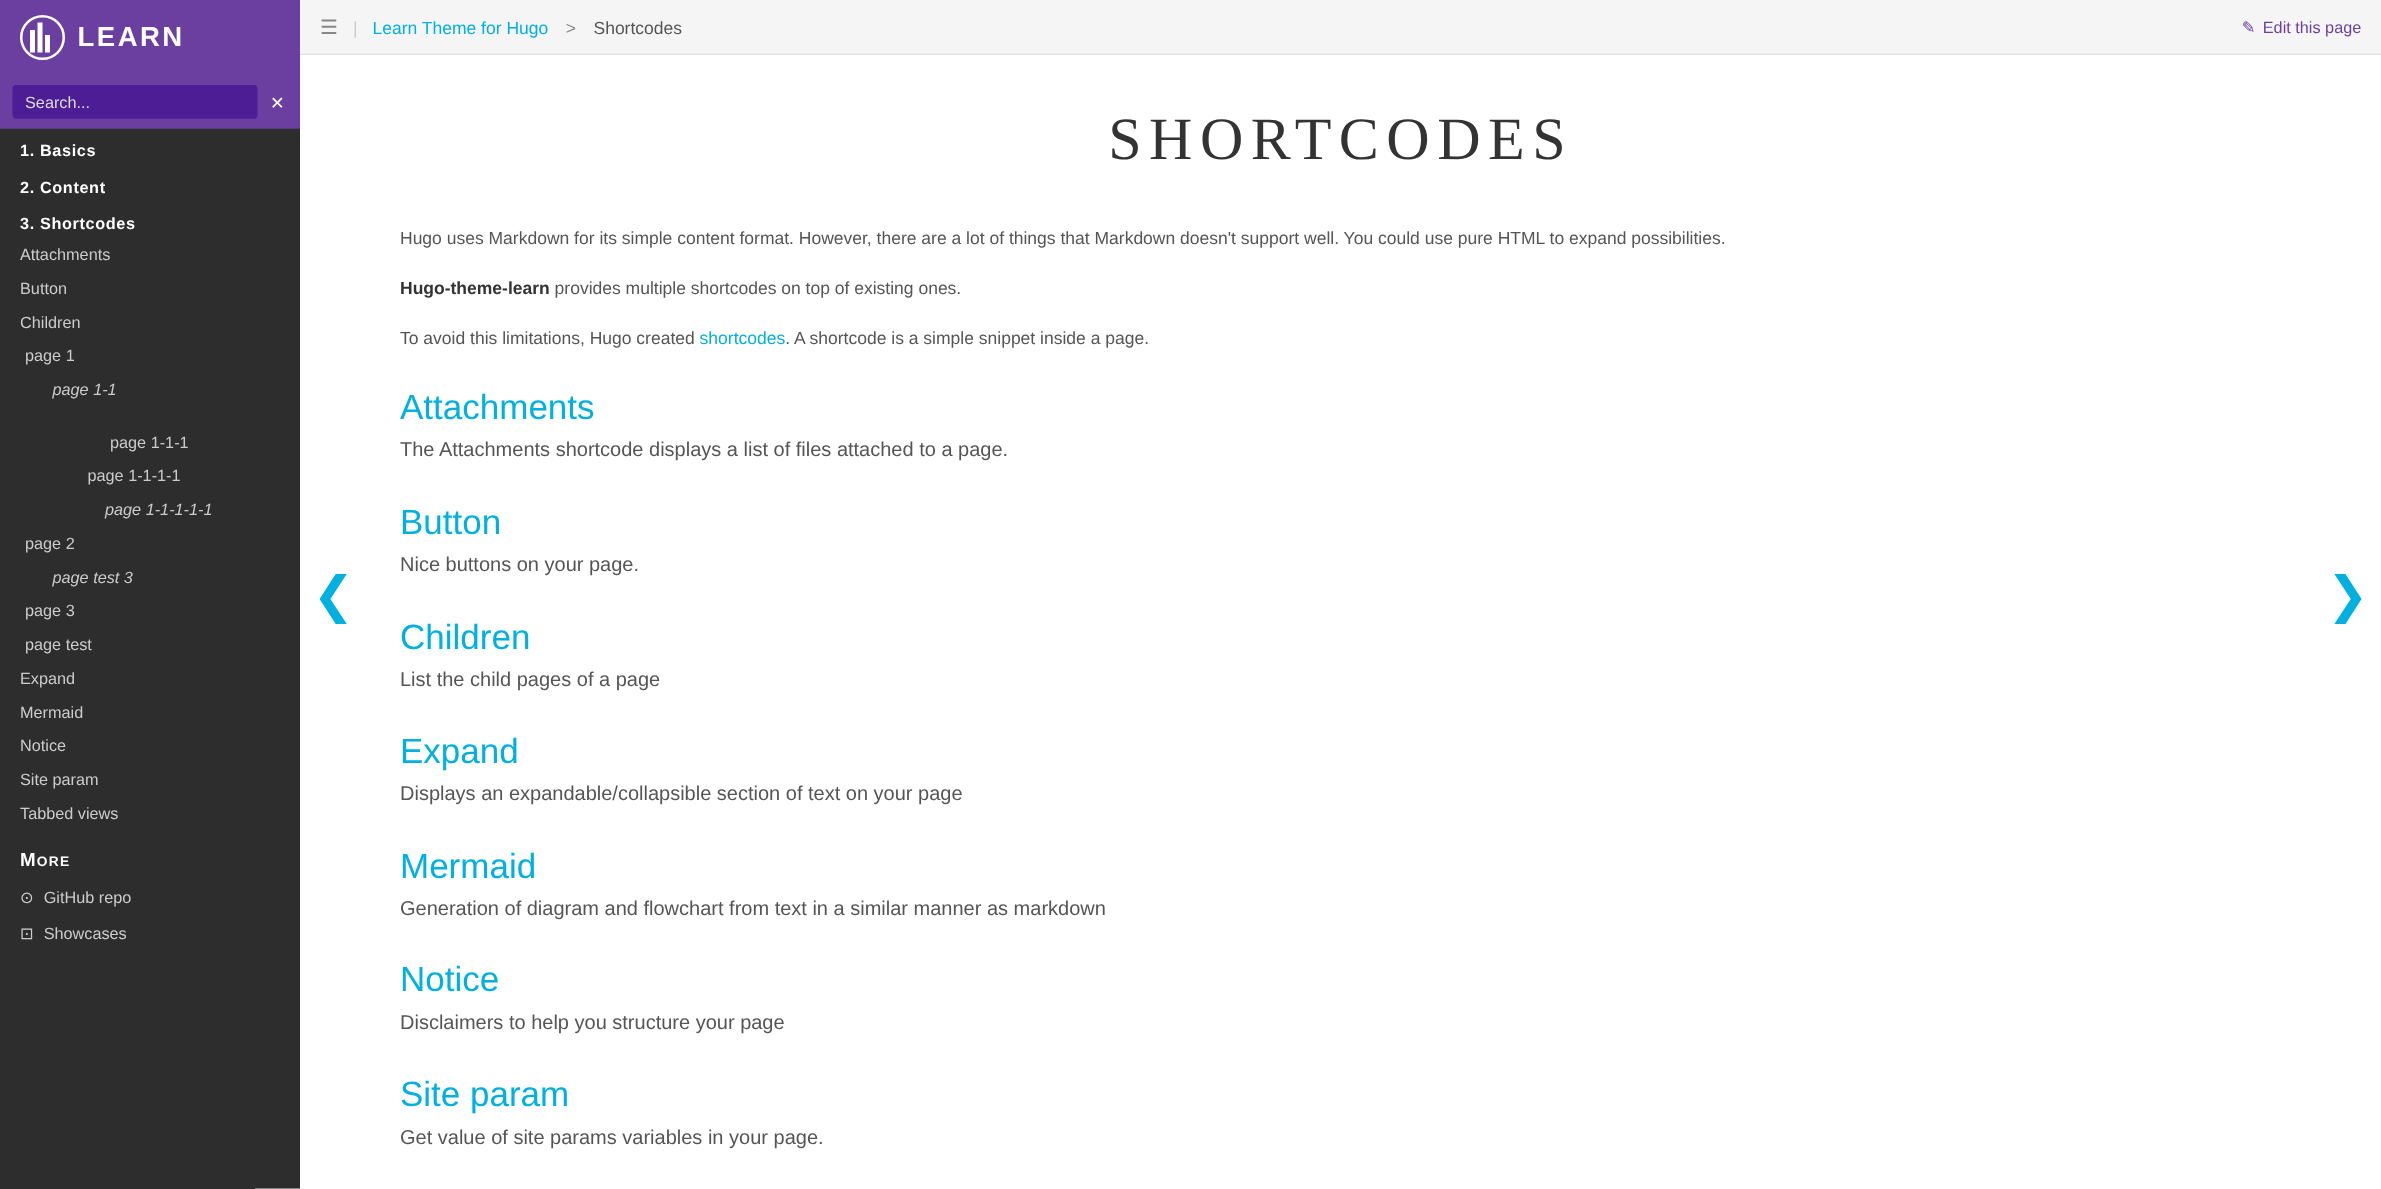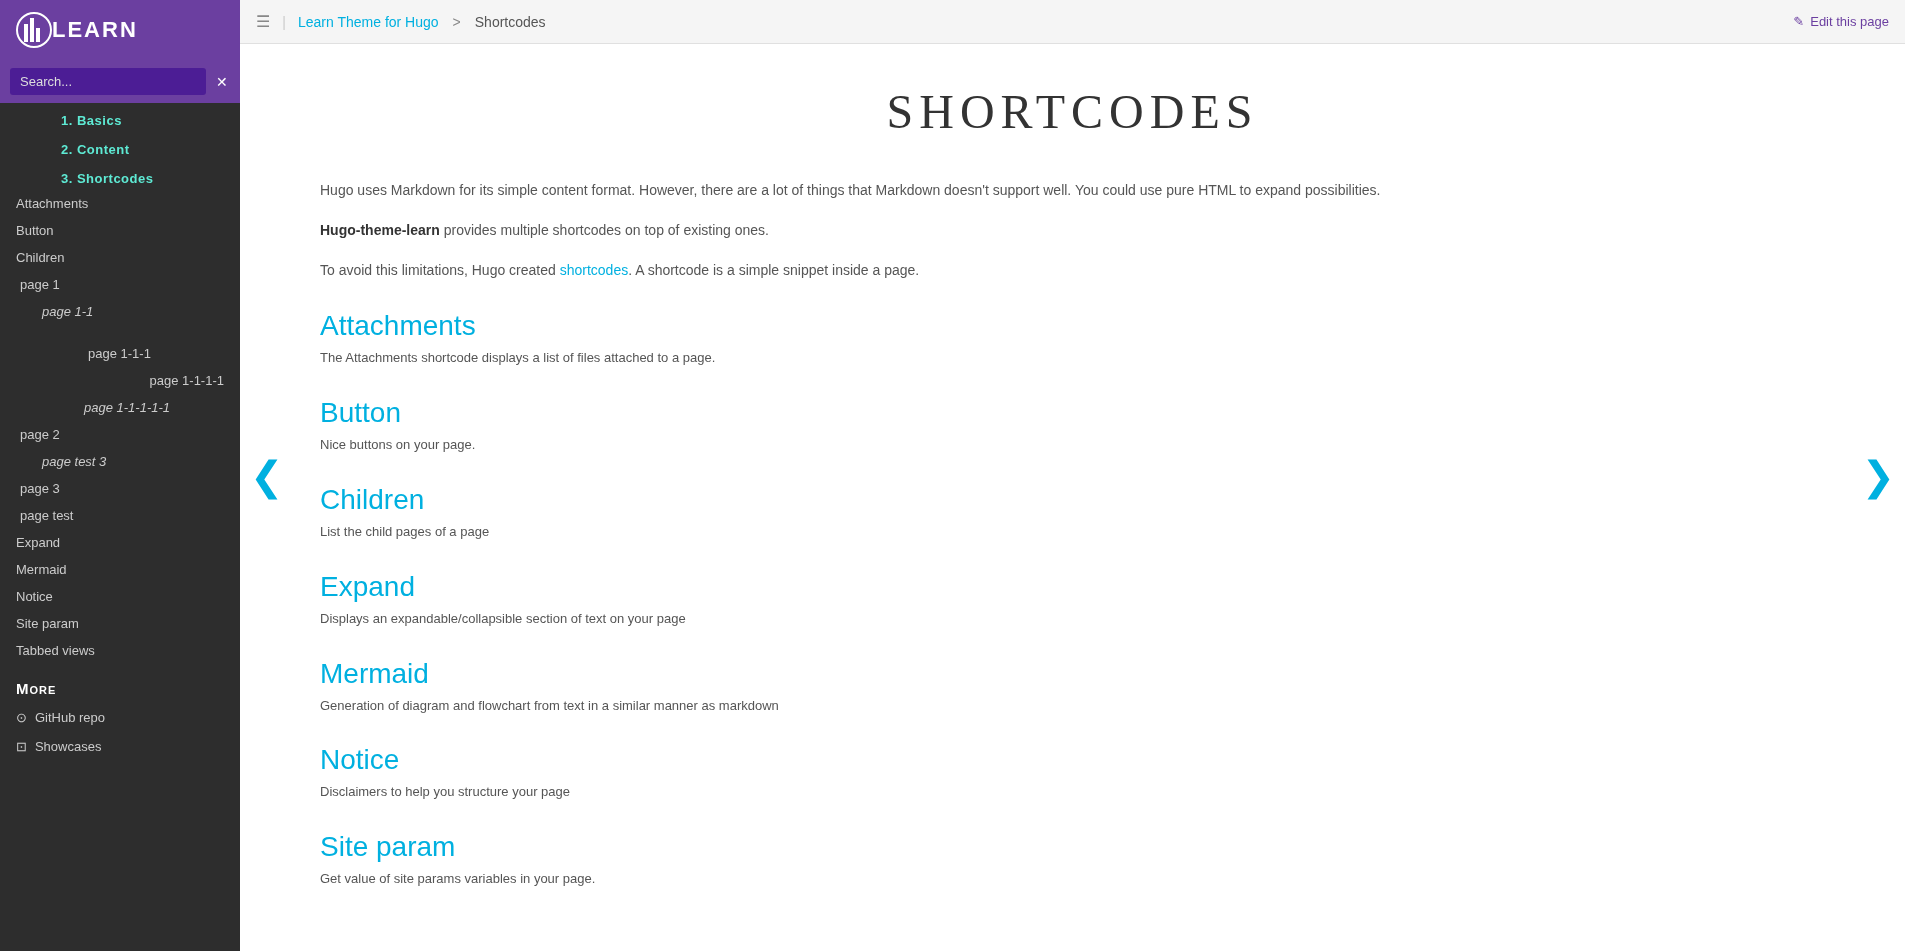--- a/index.html
+++ b/index.html
@@ -15,20 +15,21 @@
       flex-direction: column;
       height: 100vh;
       overflow-y: auto;
     }
 
     #sidebar-header {
       background: #6b3fa0;
       padding: 12px 16px;
       display: flex;
       align-items: center;
+      gap: 10px;
       cursor: pointer;
     }
 
     #sidebar-logo {
       width: 36px;
       height: 36px;
     }
 
     #sidebar-brand {
       color: #fff;
@@ -63,42 +64,41 @@
       color: #fff;
       cursor: pointer;
       font-size: 14px;
       background: none;
       border: none;
       padding: 2px 4px;
     }
 
     .nav-section {
       padding: 10px 16px 4px;
-      color: #5eead4;
+      color: #ffffff;
       font-size: 13px;
       font-weight: bold;
       letter-spacing: 0.5px;
       cursor: pointer;
-      margin-left: 45px;
     }
 
     .nav-item {
       padding: 6px 16px;
       font-size: 13px;
       color: #ccc;
       cursor: pointer;
       white-space: nowrap;
       overflow: hidden;
       text-overflow: ellipsis;
     }
 
     .nav-item.indent-1 { padding-left: 20px; }
     .nav-item.indent-2 { padding-left: 42px; font-style: italic; }
     .nav-item.indent-3 { padding-left: 88px; margin-top: 15px; }
-    .nav-item.indent-4 { padding-left: 30px; text-align: right; }
+    .nav-item.indent-4 { padding-left: 70px; }
     .nav-item.indent-5 { padding-left: 84px; font-style: italic; }
 
     #sidebar-more {
       padding: 16px 16px 6px;
       color: #fff;
       font-size: 15px;
       font-weight: bold;
       font-variant: small-caps;
       letter-spacing: 1px;
     }
@@ -211,21 +211,21 @@
       color: #00b0e0;
       font-size: 28px;
       font-weight: 400;
       margin-bottom: 6px;
       cursor: pointer;
       text-decoration: none;
       display: block;
     }
 
     .shortcode-desc {
-      font-size: 13px;
+      font-size: 16px;
       color: #555;
       line-height: 1.6;
     }
 
     
     #prev-arrow {
       position: fixed;
       left: 240px;
       top: 50%;
       transform: translateY(-50%);

